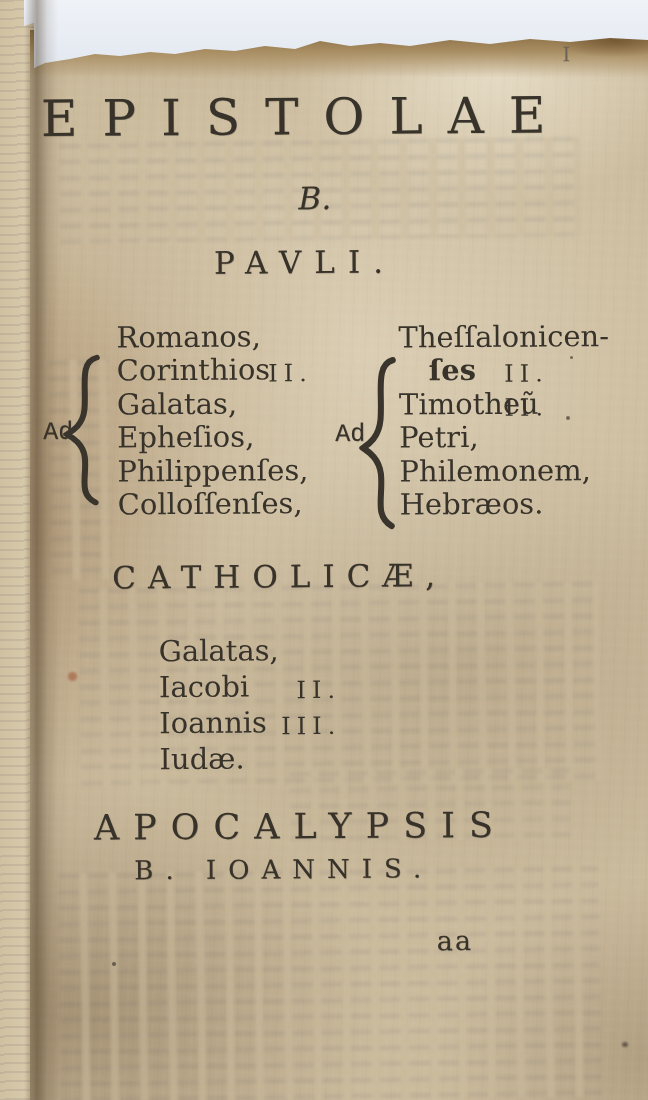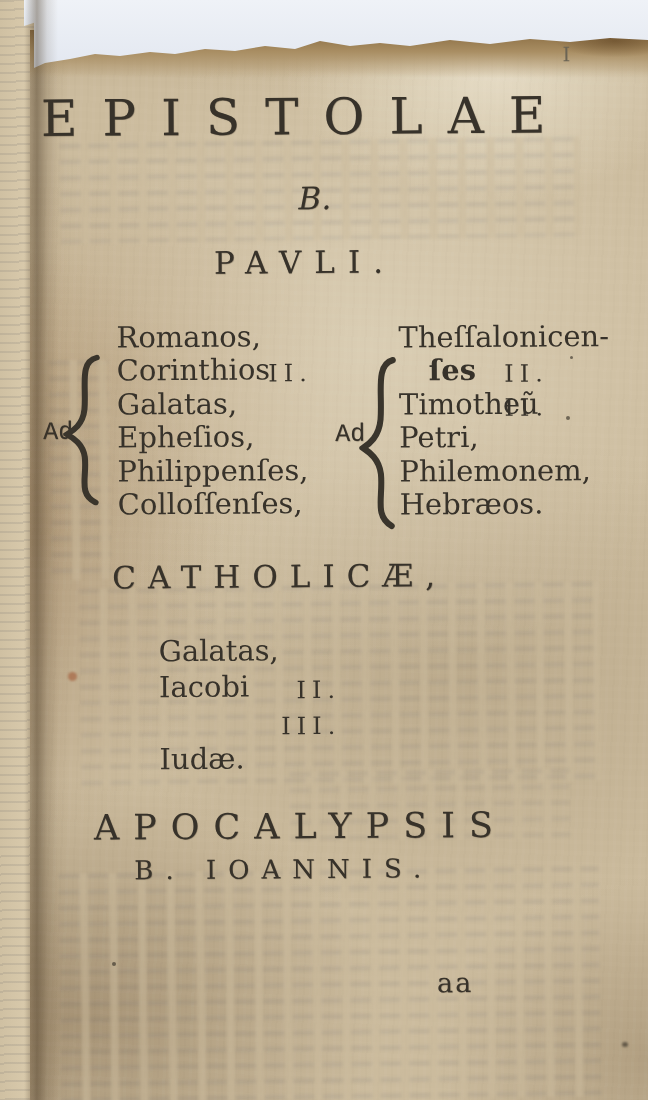--- a/index.html
+++ b/index.html
@@ -94,21 +94,21 @@
   #ad-right{left:336px;top:420px;}
   .brace{position:absolute;}
   .brace svg{display:block;}
   #brace-left{left:64px;top:352px;}
   #brace-right{left:360px;top:356px;}
   #catholicae{left:112px;top:558px;font-size:31px;letter-spacing:12px;}
   #col-cath{left:158px;top:632px;width:182px;}
   #col-cath .row{height:36px;line-height:36px;}
   #apocalypsis{left:92px;top:806px;font-size:35px;letter-spacing:14px;}
   #b-ioannis{left:132px;top:854px;font-size:26px;letter-spacing:12px;}
-  #sig{left:434px;top:968px;font-size:27px;letter-spacing:2px;}
+  #sig{left:434px;top:926px;font-size:27px;letter-spacing:2px;}
 </style>
 </head>
 <body>
 
 <div id="photo">
 
   <div id="side-strip"></div>
 
   <div id="page">
 
@@ -173,21 +173,21 @@
       <div class="row"><span class="nm">Timotheũ</span><span class="num">II.</span></div>
       <div class="row"><span class="nm">Petri,</span><span class="num"></span></div>
       <div class="row"><span class="nm">Philemonem,</span><span class="num"></span></div>
       <div class="row"><span class="nm">Hebræos.</span><span class="num"></span></div>
     </div>
 
     <div id="catholicae" class="print">CATHOLICÆ,</div>
     <div class="col" id="col-cath">
       <div class="row"><span class="nm">Galatas,</span><span class="num"></span></div>
       <div class="row"><span class="nm">Iacobi</span><span class="num">II.</span></div>
-      <div class="row"><span class="num">III.</span></div>
+      <div class="row"><span class="nm">Ioannis</span><span class="num">III.</span></div>
       <div class="row"><span class="nm">Iudæ.</span><span class="num"></span></div>
     </div>
 
     <div id="apocalypsis" class="print">APOCALYPSIS</div>
     <div id="b-ioannis" class="print">B. IOANNIS.</div>
 
     <div id="sig" class="print">aa</div>
   </div>
 
   <div id="bg-top"></div>

